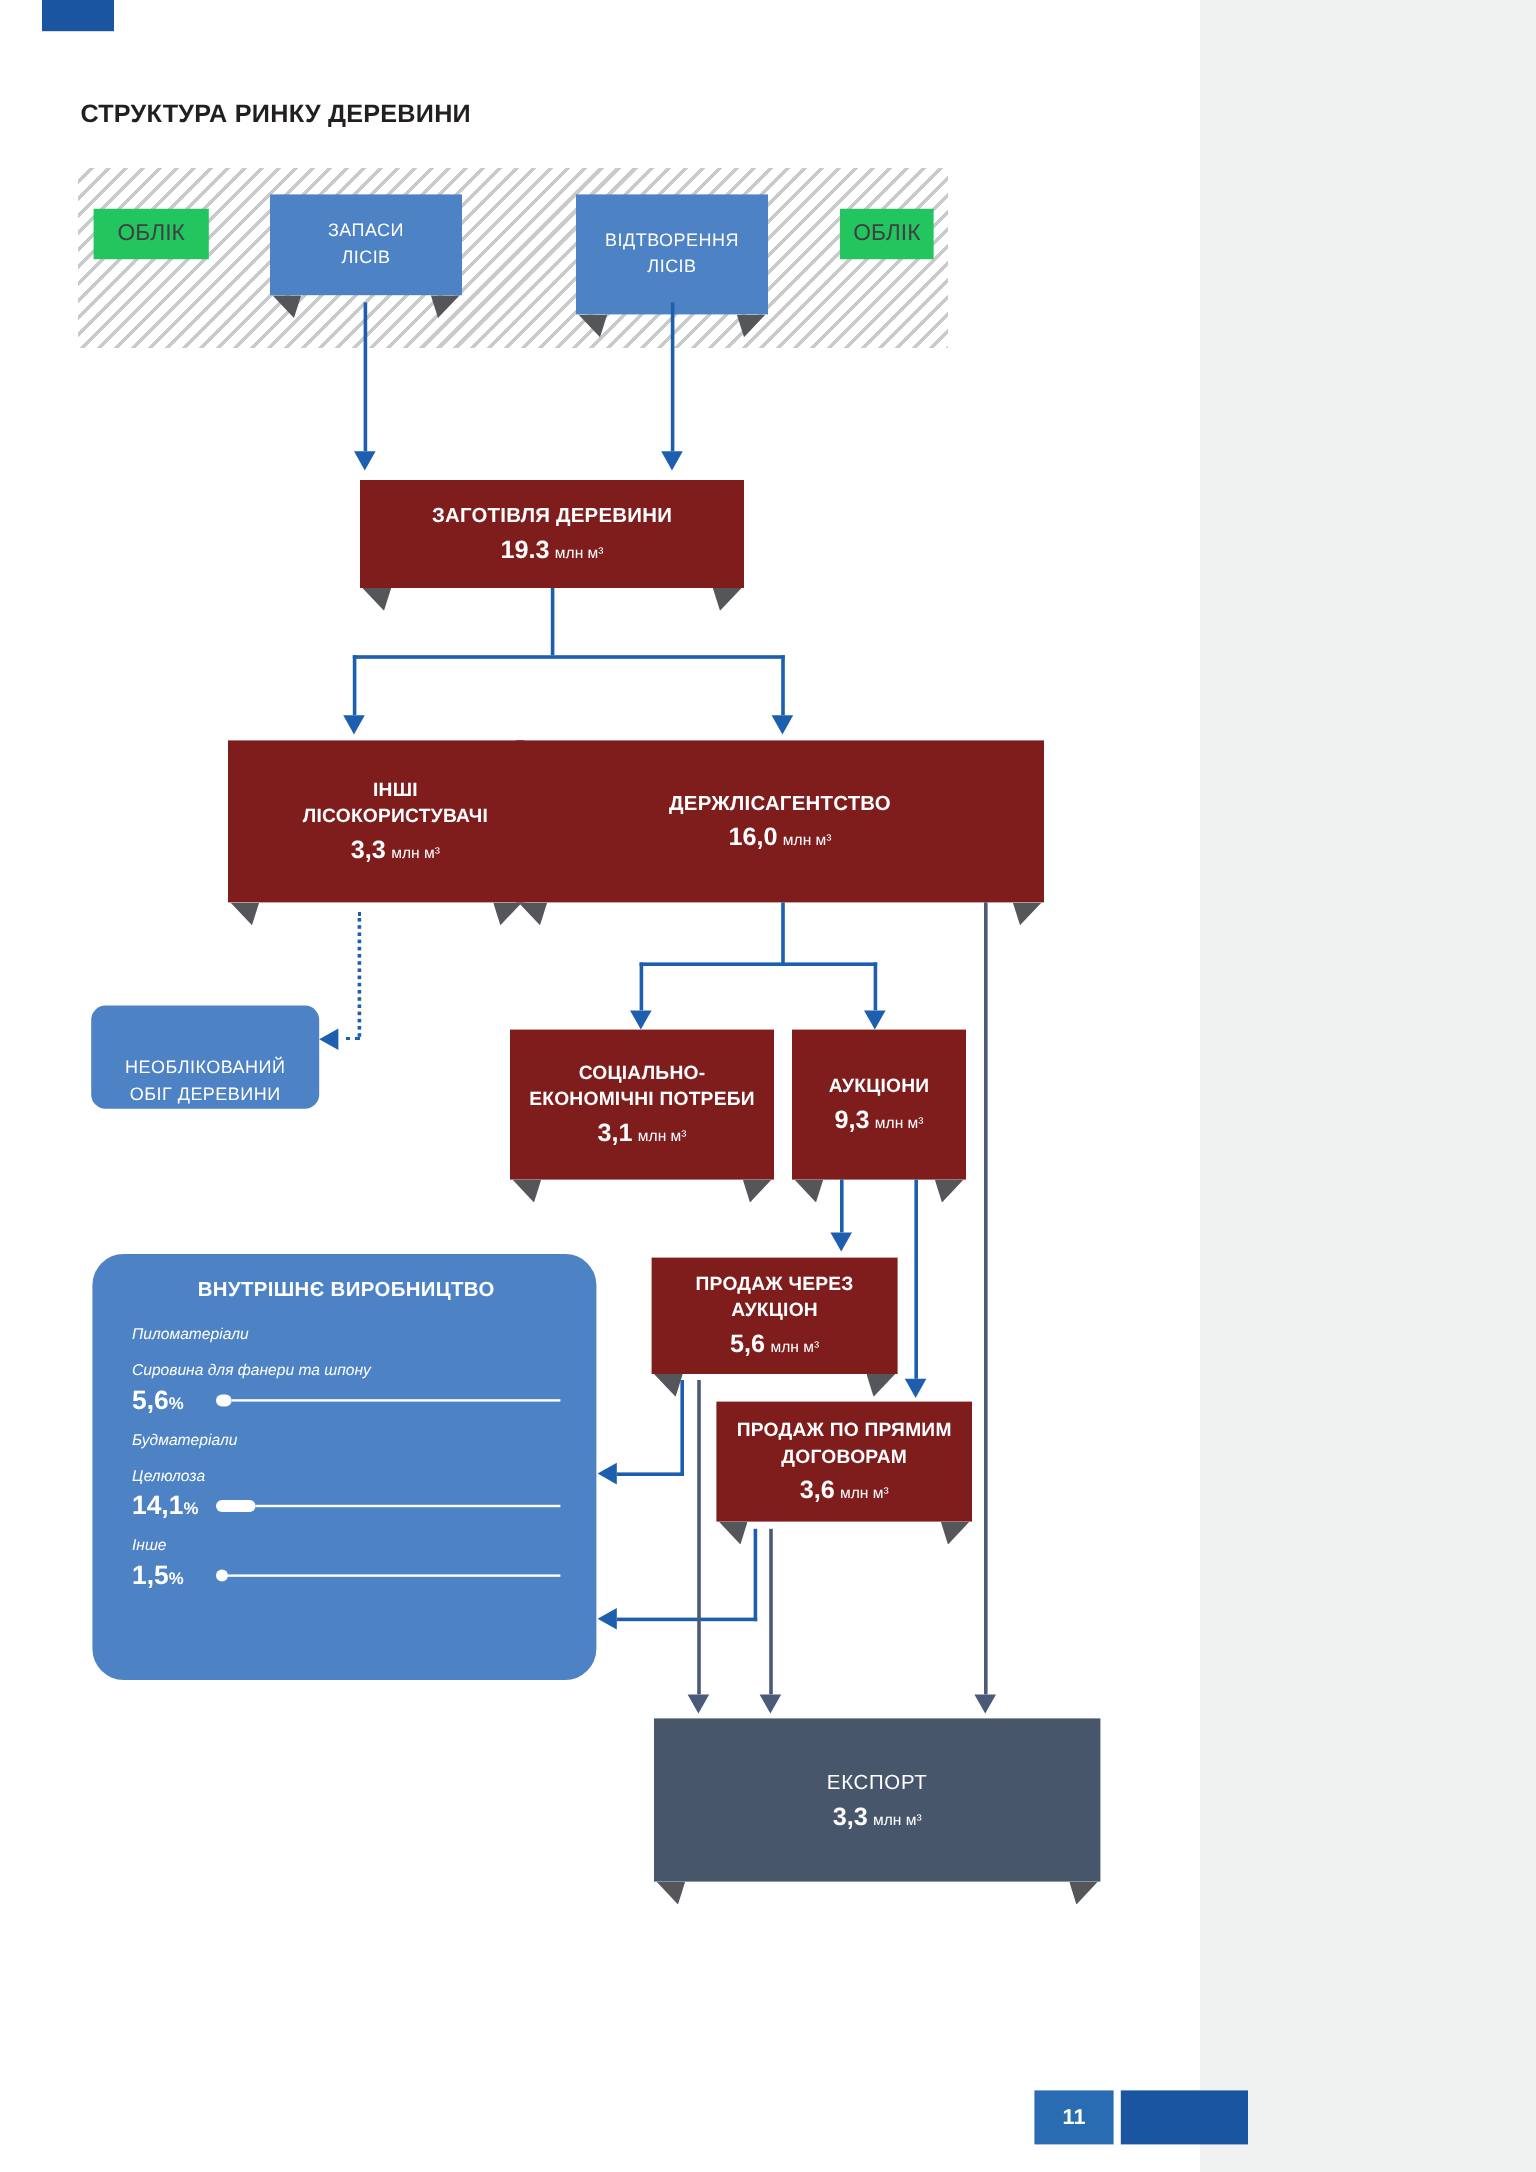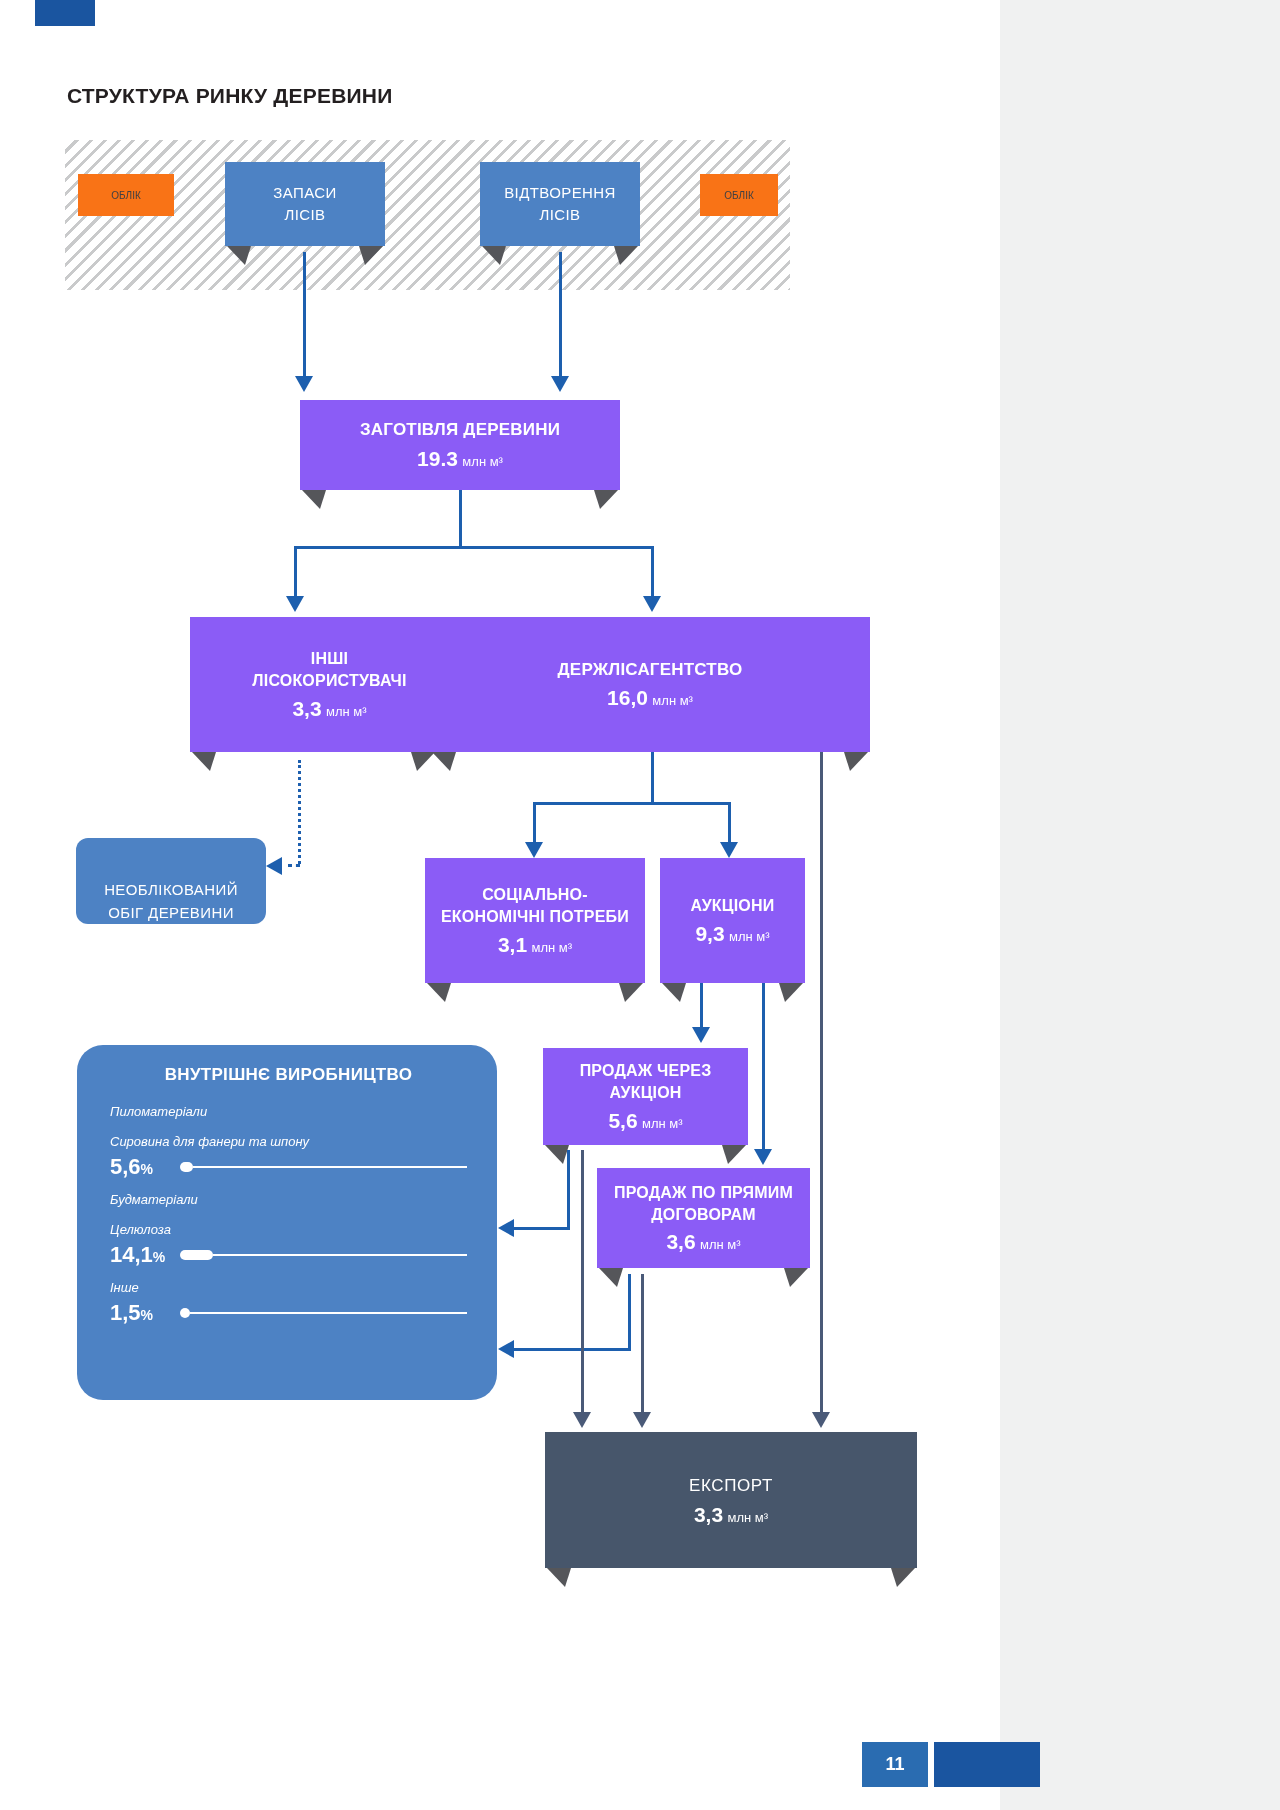--- a/index.html
+++ b/index.html
@@ -12,26 +12,26 @@
   .sidebar{left:1000px;top:0;width:280px;height:1810px;background:#f0f1f1;}
   .corner-mark{left:35px;top:0;width:60px;height:26px;background:#1a55a0;}
   .page-number{left:862px;top:1742px;width:66px;height:45px;background:#2a6cb1;color:#fff;
     display:flex;align-items:center;justify-content:center;font-size:18px;font-weight:700;}
   .footer-bar{left:934px;top:1742px;width:106px;height:45px;background:#1a55a0;}
   
   .page-title{left:67px;top:84px;font-size:21px;font-weight:700;color:#231f20;letter-spacing:.2px;}
   
   .hatch{left:65px;top:140px;width:725px;height:150px;
     background:repeating-linear-gradient(135deg,#ffffff 0 7px,#c9cacb 7px 10px);}
-  .oblik{background:#f97316;color:#414042;font-size:10px;display:flex;align-items:center;
+  .oblik{background:#22c55e;color:#414042;font-size:19px;display:flex;align-items:center;
     justify-content:center;}
   
   .box{position:absolute;color:#fff;display:flex;flex-direction:column;justify-content:center;
     align-items:center;text-align:center;}
-  .dark{background:#8b5cf6;}
+  .dark{background:#7f1d1d;}
   .mid{background:#4d82c4;}
   .slatebox{background:#47566b;}
   .box-title{white-space:pre-line;font-weight:700;font-size:16px;line-height:1.35;letter-spacing:.2px;}
   .t17{font-size:17px;}
   .light-title{white-space:pre-line;font-weight:400;font-size:15px;line-height:1.5;letter-spacing:.4px;}
   .box-value{margin-top:5px;}
   .num{font-size:21px;font-weight:700;}
   .unit{font-size:13px;}
   
   .flap{position:absolute;top:100%;width:24px;height:19px;background:#55565a;}
@@ -75,21 +75,21 @@
   <div class="abs hatch"></div>
   <div class="abs oblik" style="left:78px;top:174px;width:96px;height:42px;">ОБЛІК</div>
   <div class="abs oblik" style="left:700px;top:174px;width:78px;height:42px;">ОБЛІК</div>
 
   <div class="box mid" style="left:225px;top:162px;width:160px;height:84px;">
     <div class="flap flap-l"></div>
     <div class="flap flap-r"></div>
     <div class="light-title">ЗАПАСИ
 ЛІСІВ</div>
   </div>
-  <div class="box mid" style="left:480px;top:162px;width:160px;height:84px;">
+  <div class="box mid" style="left:480px;top:162px;width:160px;height:100px;">
     <div class="flap flap-l"></div>
     <div class="flap flap-r"></div>
     <div class="light-title">ВІДТВОРЕННЯ
 ЛІСІВ</div>
   </div>
 
   <div class="vline" style="left:303px;top:252px;height:124px;"></div>
   <div class="head head-down" style="left:295px;top:376px;"></div>
   <div class="vline" style="left:559px;top:252px;height:124px;"></div>
   <div class="head head-down" style="left:551px;top:376px;"></div>

